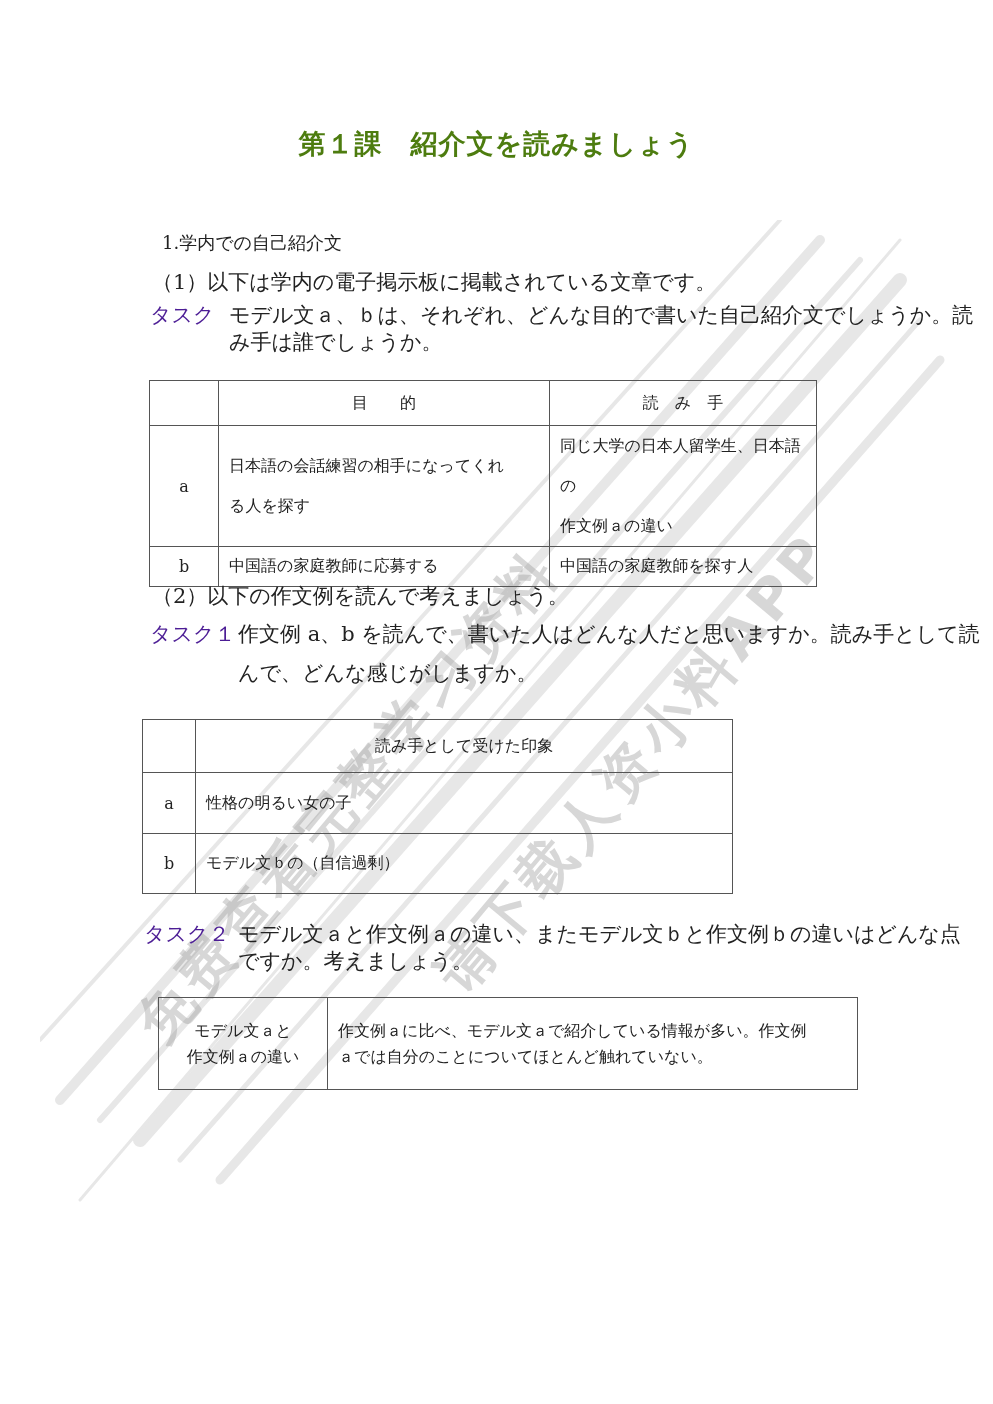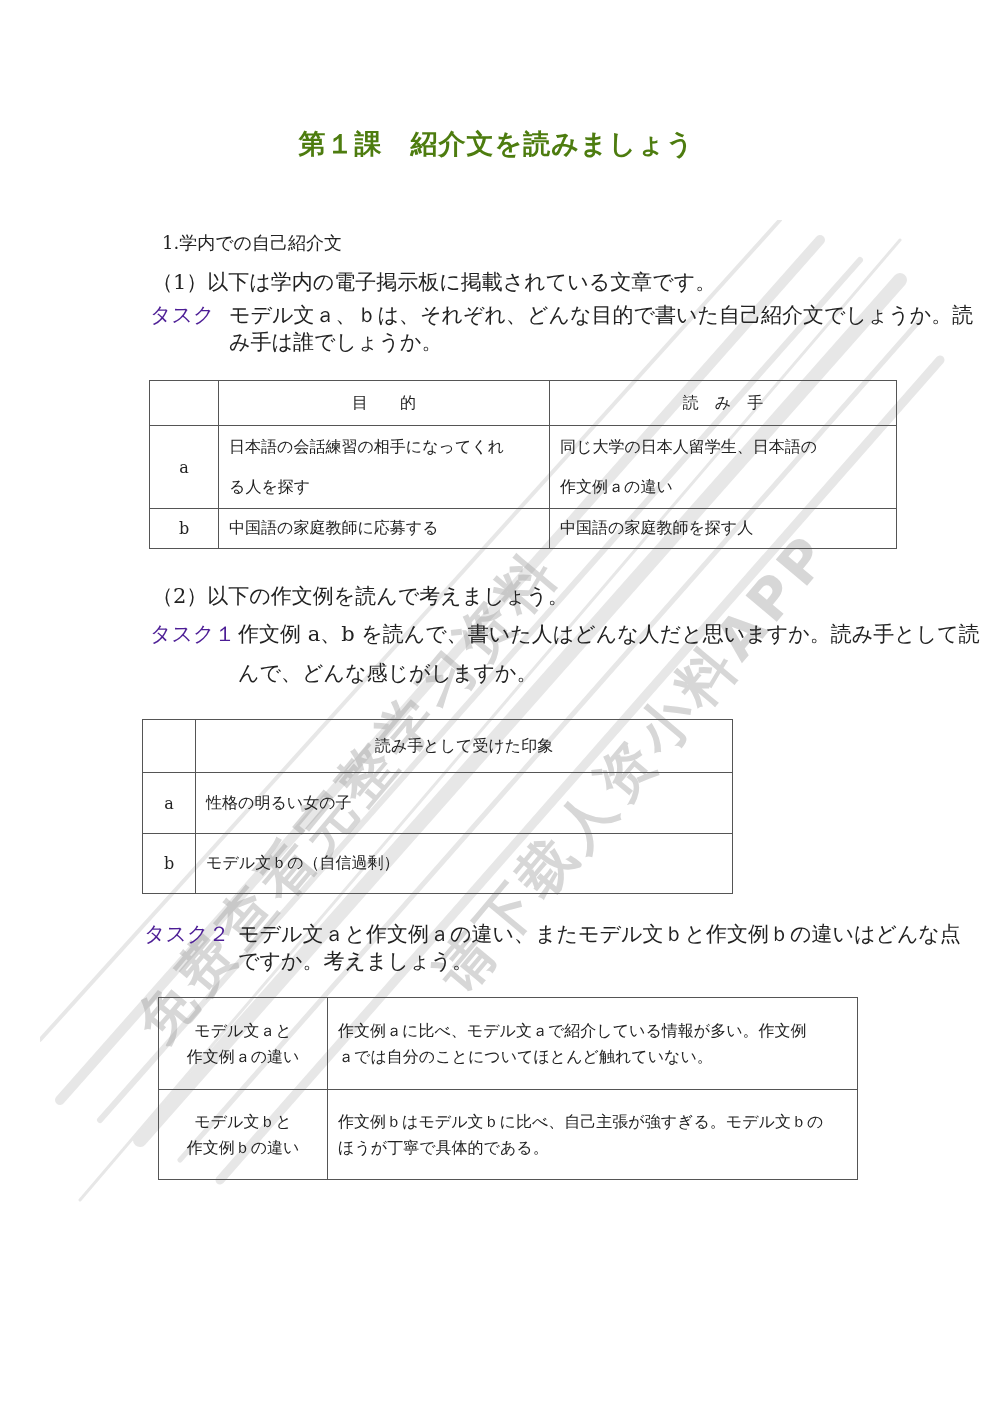--- a/index.html
+++ b/index.html
@@ -53,21 +53,21 @@
 
 <div class="abs title">第１課　紹介文を読みましょう</div>
 
 <div class="abs txt section-h">1.学内での自己紹介文</div>
 
 <div class="abs txt" style="left:152px; top:272px;">（1）以下は学内の電子掲示板に掲載されている文章です。</div>
 <div class="abs txt task-label" style="left:150px; top:305px;">タスク</div>
 <div class="abs txt" style="left:229px; top:305px;">モデル文ａ、ｂは、それぞれ、どんな目的で書いた自己紹介文でしょうか。読</div>
 <div class="abs txt" style="left:229px; top:332px;">み手は誰でしょうか。</div>
 
-<table class="grid" style="left:149px; top:380px; width:748px;padding-left:27px;">
+<table class="grid" style="left:149px; top:380px; width:668px;padding-left:27px;">
   <tbody>
       <tr style="height:45px;">
     <td style="width:68px;"></td>
     <td class="center" style="width:330px;">目　　的</td>
     <td class="center">読　み　手</td>
   </tr>
   <tr style="height:83px;">
     <td class="center">a</td>
     <td class="cell-pad" style="line-height:40px;">
       <div>日本語の会話練習の相手になってくれ</div>
@@ -117,24 +117,14 @@
       <tr style="height:92px;">
     <td class="center" style="width:168px;">
       <div>モデル文ａと</div>
       <div>作文例ａの違い</div>
     </td>
     <td class="cell-pad">
       <div>作文例ａに比べ、モデル文ａで紹介している情報が多い。作文例</div>
       <div>ａでは自分のことについてほとんど触れていない。</div>
     </td>
   </tr>
-  <tr style="height:90px;">
-    <td class="center">
-      <div>モデル文ｂと</div>
-      <div>作文例ｂの違い</div>
-    </td>
-    <td class="cell-pad">
-      <div>作文例ｂはモデル文ｂに比べ、自己主張が強すぎる。モデル文ｂの</div>
-      <div>ほうが丁寧で具体的である。</div>
-    </td>
-  </tr>
 </tbody>
   </table>
 
 </body></html>

